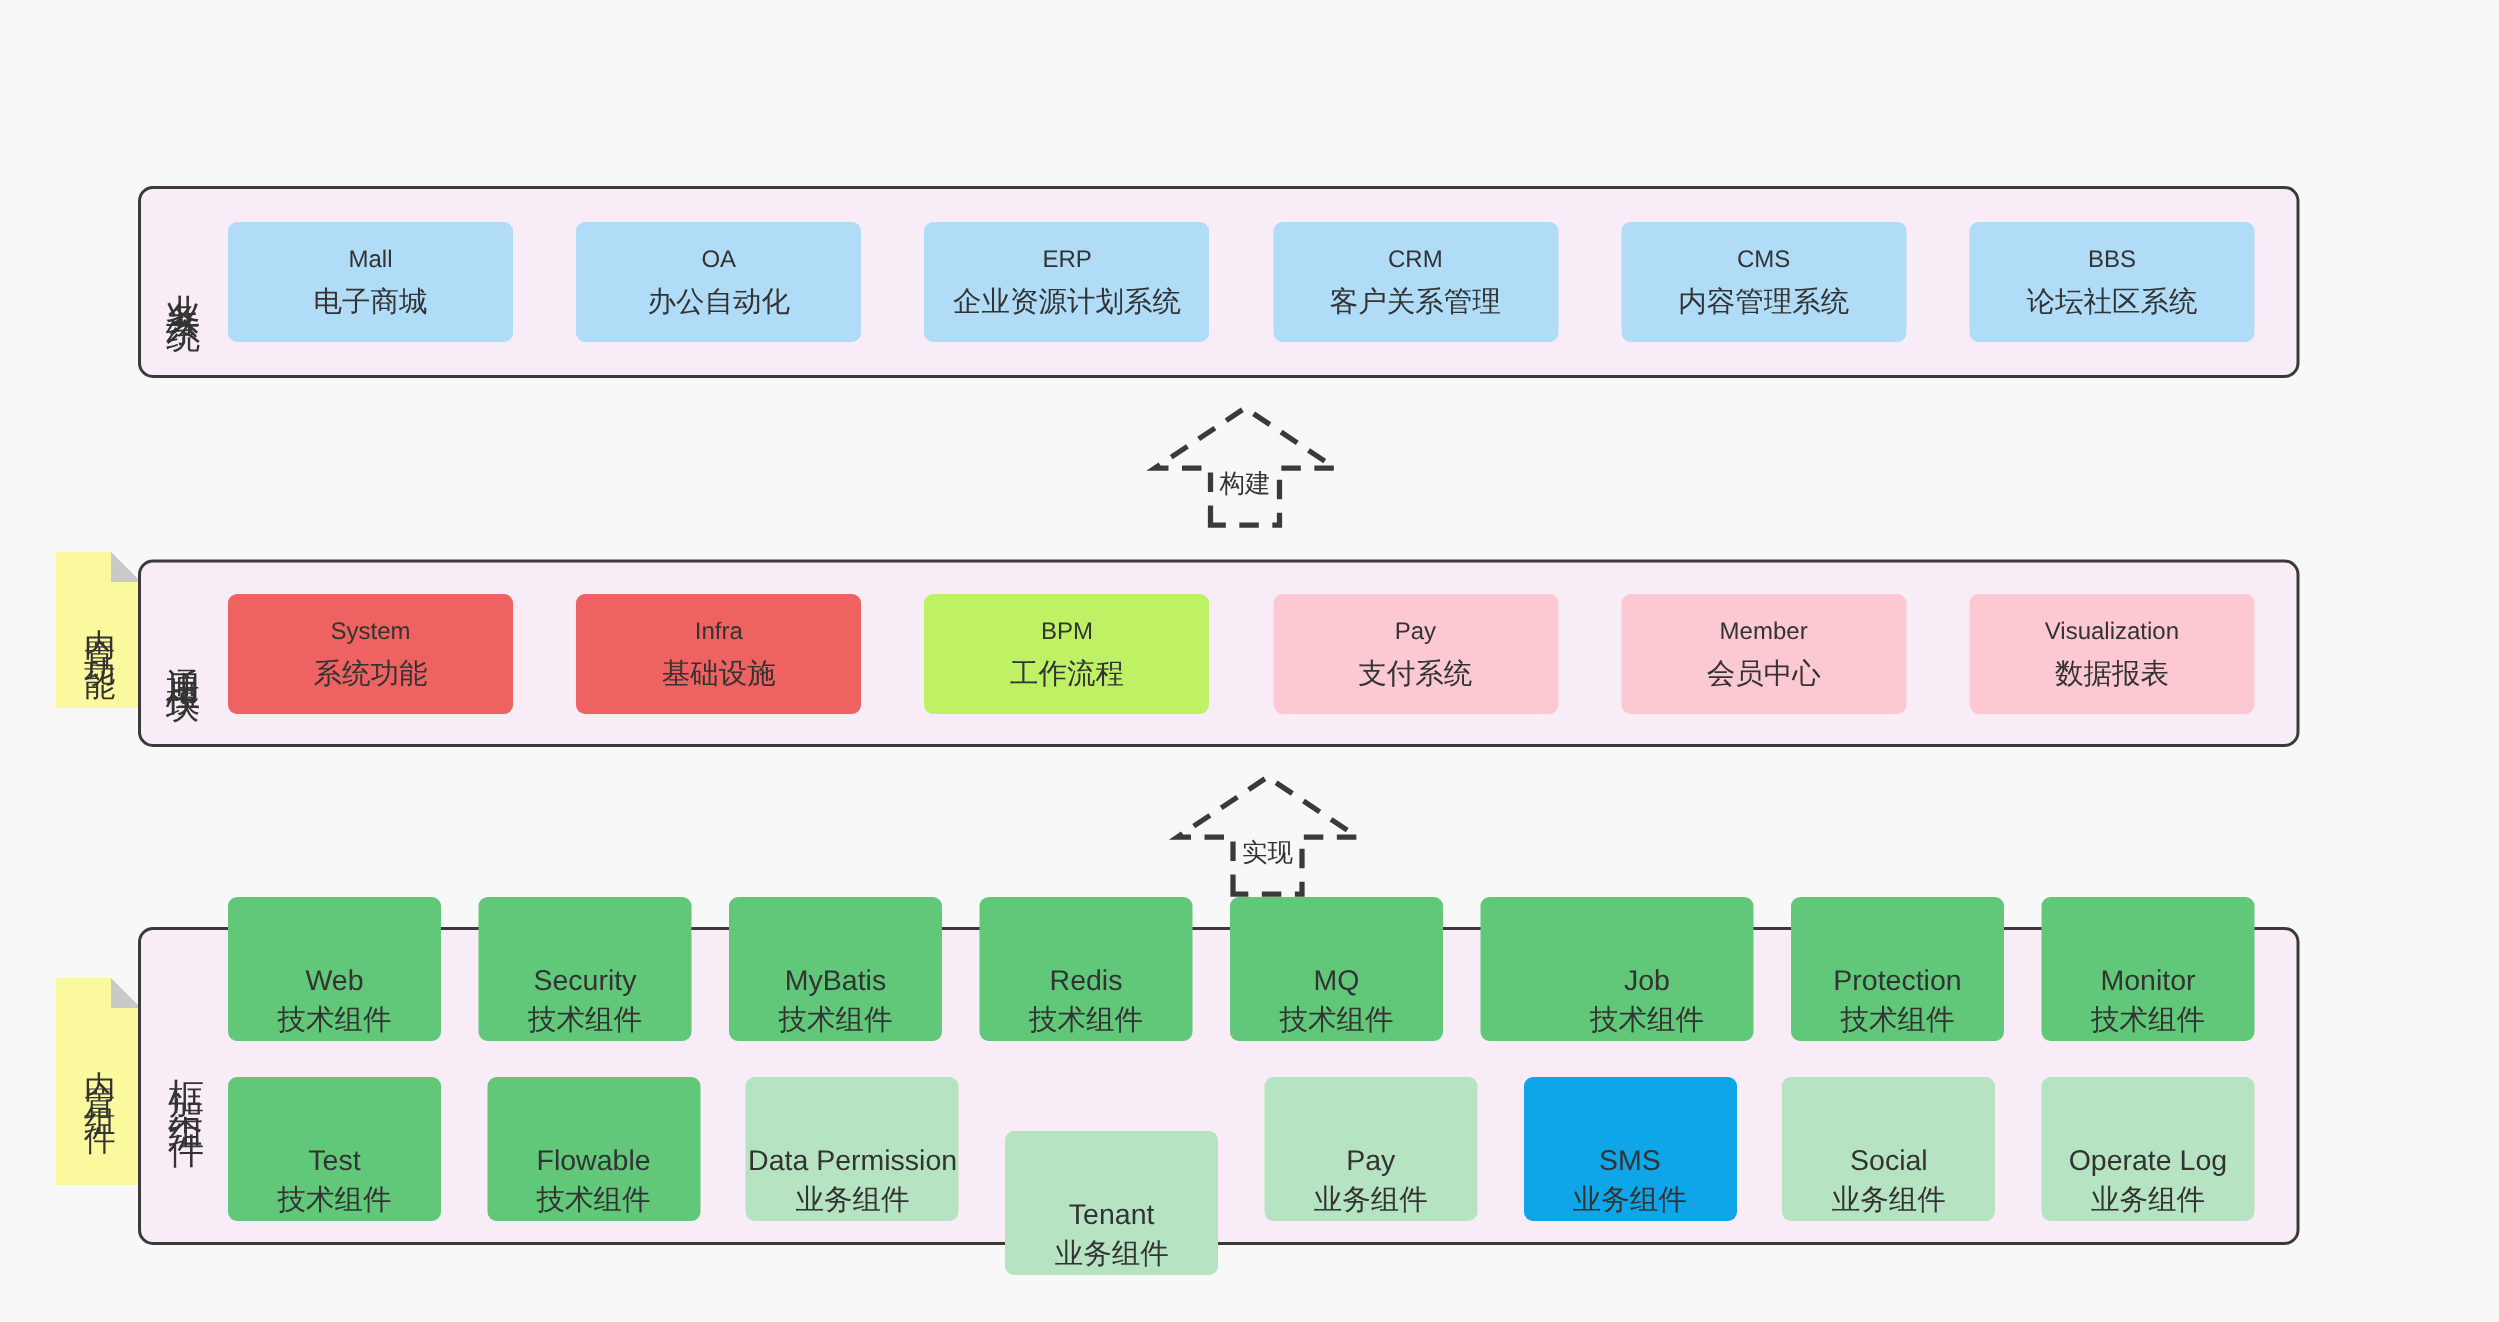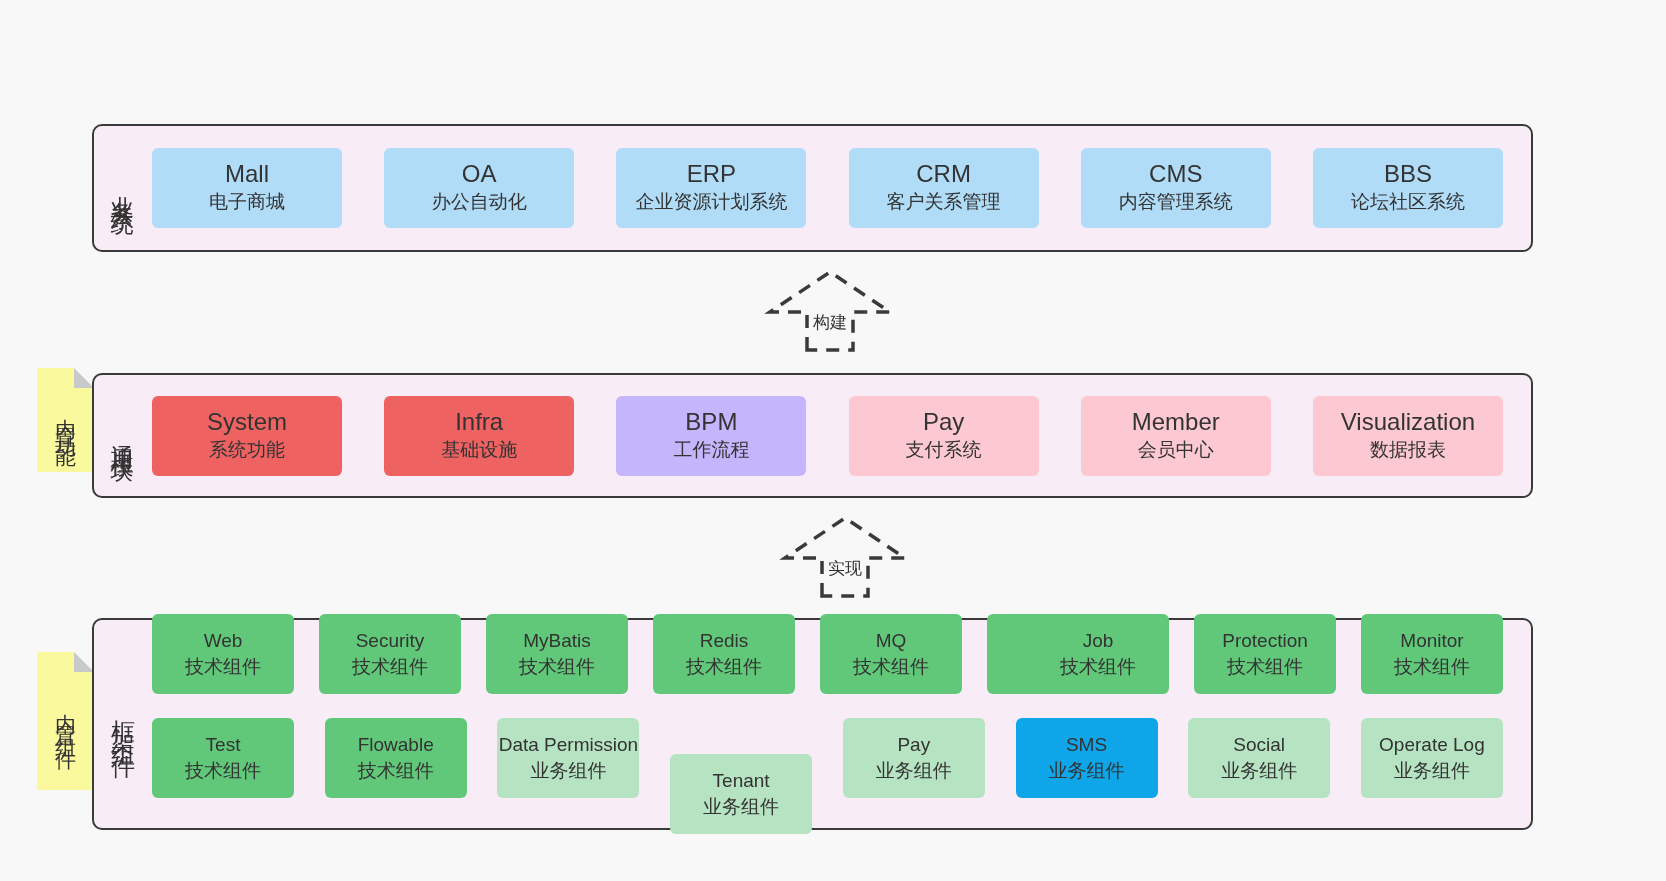--- a/index.html
+++ b/index.html
@@ -35,22 +35,22 @@
   }
   .box-row{display:flex;justify-content:space-between;}
 
   
   .box{
     border-radius:6px;display:flex;flex-direction:column;
     align-items:center;justify-content:center;text-align:center;
     font-size:19px;line-height:28px;color:#333;
   }
   .cols-6 .box{width:190px;height:80px;}
-  .cols-8 .box{width:142px;height:80px;line-height:26px;}
-  .box-en{font-size:24px;}
+  .cols-8 .box{width:142px;height:96px;line-height:26px;justify-content:flex-end;}
+  .box-en{font-size:16px;}
   .cols-8 .box-en{font-size:19px;}
 
   
   .note{
     position:absolute;left:37px;width:57px;background:#fbf99e;
     display:flex;align-items:center;justify-content:center;
   }
   .note::before{
     content:"";position:absolute;top:0;right:0;
     border-style:solid;border-width:0 20px 20px 0;
@@ -125,21 +125,21 @@
   <div class="rows">
       <div class="box-row">
         <div class="box" style="background: rgb(239, 98, 98);">
           <div class="box-en">System</div>
           <div class="box-zh">系统功能</div>
         </div>
         <div class="box" style="background: rgb(239, 98, 98);">
           <div class="box-en">Infra</div>
           <div class="box-zh">基础设施</div>
         </div>
-        <div class="box" style="background: #c4b5fd;">
+        <div class="box" style="background: #bef264;">
           <div class="box-en">BPM</div>
           <div class="box-zh">工作流程</div>
         </div>
         <div class="box" style="background: rgb(252, 201, 211);">
           <div class="box-en">Pay</div>
           <div class="box-zh">支付系统</div>
         </div>
         <div class="box" style="background: rgb(252, 201, 211);">
           <div class="box-en">Member</div>
           <div class="box-zh">会员中心</div>

